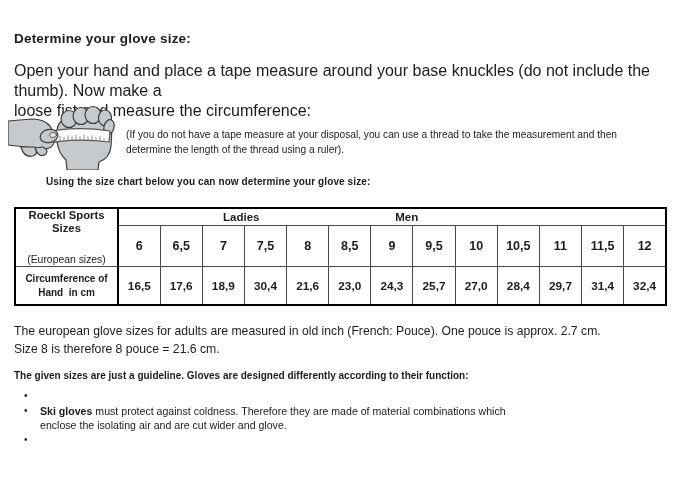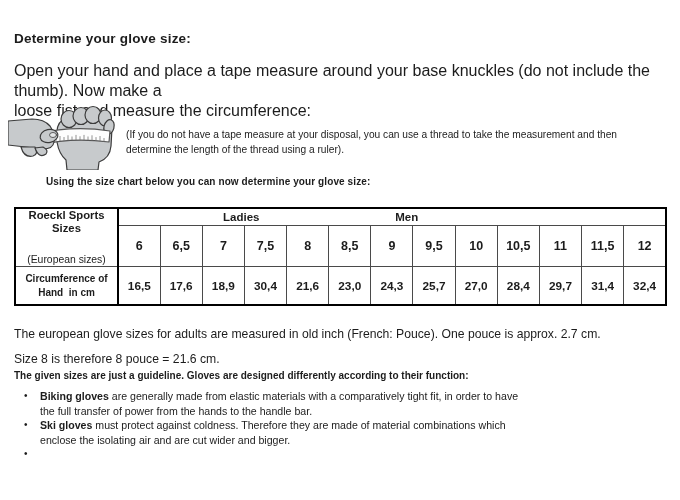--- a/index.html
+++ b/index.html
@@ -25,21 +25,21 @@
                  font-weight:bold; font-size:11.5px; white-space:nowrap; }
   #ladies-label { left:22.4%; }
   #men-label    { left:52.7%; }
   .corner { font-size:11.3px; line-height:13px; }
   .corner-title { font-weight:bold; white-space:pre-line; }
   .corner-sub   { font-size:10.4px; font-weight:normal; margin-top:18px; }
   .sizecell { height:40px; font-weight:bold; font-size:12.5px; }
   .rowlabel { font-weight:bold; font-size:10px; line-height:14px; white-space:pre-wrap; }
   .circcell { height:37px; font-weight:bold; font-size:11.8px; }
 
-  #para2     { left:14px; top:322px; font-size:12.2px; line-height:25px; white-space:pre-line; }
+  #para2     { left:14px; top:322px; font-size:12.2px; line-height:18px; white-space:pre-line; }
   #guideline { left:14px; top:370px; font-size:10px; font-weight:bold; }
   #bullets   { left:24px; top:389px; font-size:10.6px; line-height:14.6px; width:600px; }
   .bullet-row    { display:flex; align-items:flex-start; }
   .bullet-marker { width:16px; flex:0 0 16px; font-size:10px; }
   .bullet-text   { white-space:pre-line; }
   .bullet-lead   { font-weight:bold; }
 </style>
 </head>
 <body>
 
@@ -161,24 +161,22 @@
   </table>
 
 <div id="para2" class="abs">The european glove sizes for adults are measured in old inch (French: Pouce). One pouce is approx. 2.7 cm.
 Size 8 is therefore 8 pouce = 21.6 cm.</div>
 
 <div id="guideline" class="abs">The given sizes are just a guideline. Gloves are designed differently according to their function:</div>
 
 <div id="bullets" class="abs">
   <div class="bullet-row">
     <span class="bullet-marker">•</span>
-    <div class="bullet-text"><span class="bullet-lead">Biking gloves</span><span> are generally made from elastic materials with a comparatively tight fit, in order to have
-the full transfer of power from the hands to the handle bar.</span></div>
   </div>
   <div class="bullet-row">
     <span class="bullet-marker">•</span>
     <div class="bullet-text"><span class="bullet-lead">Ski gloves</span><span> must protect against coldness. Therefore they are made of material combinations which
-enclose the isolating air and are cut wider and bigger.</span></div>
+enclose the isolating air and are cut wider and glove.</span></div>
   </div>
   <div class="bullet-row">
     <span class="bullet-marker">•</span>
   </div>
 </div>
 
 </body></html>

